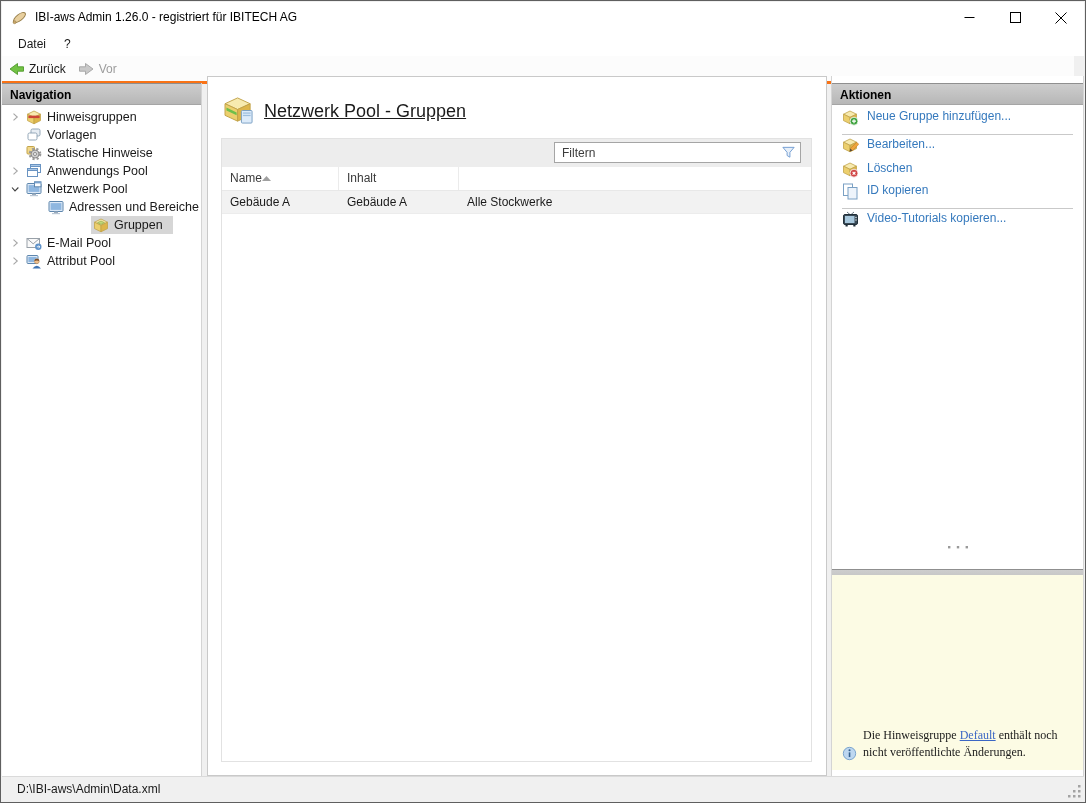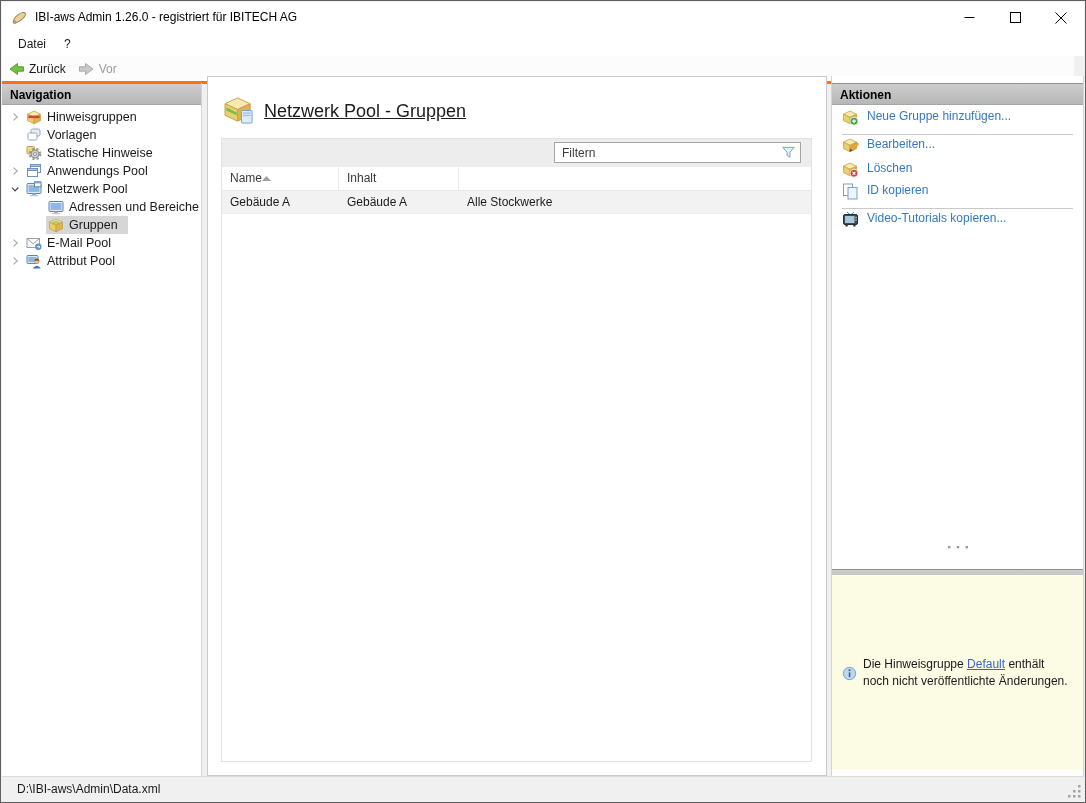--- a/index.html
+++ b/index.html
@@ -32,21 +32,21 @@
     border-top:1px solid #8f8f8f;border-bottom:1px solid #a5a5a5;box-sizing:border-box;}
 
   
   .nav-panel{position:absolute;left:1px;top:82px;width:200px;bottom:26px;background:#fff;
              border-right:1px solid #d4d4d4;box-sizing:border-box;}
   .tree{padding-top:3px;}
   .tree-row{display:flex;align-items:center;height:18px;}
   .twisty{width:18px;margin-left:4px;display:flex;align-items:center;justify-content:center;flex:0 0 auto;}
   .lvl1 .twisty{width:40px;}
   .row-content{display:flex;align-items:center;gap:5px;padding:1px 10px 1px 2px;}
-  .row-content.selected{background:#d6d6d6;}
+  .row-content.selected{background:#d6d6d6;margin-left:45px;}
   .ticon{width:16px;height:16px;flex:0 0 auto;}
   .tlabel{font-size:12.5px;white-space:nowrap;}
 
   
   .main-panel{position:absolute;left:206px;top:75px;width:620px;bottom:26px;background:#fff;
               border:1px solid #c9c9c9;box-sizing:border-box;}
   .page-title-icon{position:absolute;left:16px;top:19px;width:31px;height:29px;}
   .page-title{position:absolute;left:56px;top:24px;font-size:18px;color:#1b1b1b;text-decoration:underline;}
   .table-area{position:absolute;left:13px;right:14px;top:61px;bottom:13px;
               border:1px solid #e2e2e2;box-sizing:border-box;background:#fff;}
@@ -74,21 +74,21 @@
                border-left:1px solid #d4d4d4;border-right:1px solid #d4d4d4;box-sizing:border-box;}
   .actions-header{position:absolute;left:0;right:0;top:7px;}
   .action-row{position:absolute;left:0;right:0;height:22px;display:flex;gap:8px;
               padding-left:10px;cursor:pointer;}
   .action-row .alabel{color:#3579bd;font-size:12px;}
   .aicon{width:17px;height:17px;flex:0 0 auto;}
   .sep{position:absolute;left:10px;right:10px;height:1px;background:#c9c9c9;}
   .grip-row{position:absolute;left:0;right:0;top:466px;height:9px;display:flex;align-items:center;justify-content:center;}
   .info-header{position:absolute;left:0;right:0;top:477px;margin-top:16px;}
   .info-box{position:absolute;left:0;right:0;top:499px;bottom:6px;background:#fcfbe4;
-            padding:9px 10px;box-sizing:border-box;display:flex;gap:6px;align-items:center;}
+            padding:9px 10px;box-sizing:border-box;display:flex;gap:6px;align-items:flex-end;font-family:Liberation Serif, serif;}
   .info-icon{width:15px;height:15px;flex:0 0 auto;margin-top:1px;}
   .info-text{font-size:12px;line-height:1.4;color:#1a1a1a;}
   .info-text a{color:#3b66c4;text-decoration:underline;}
 
   
   .statusbar{position:absolute;left:1px;right:1px;bottom:1px;height:25px;background:#f0f0f0;
              border-top:1px solid #dadada;box-sizing:border-box;}
   .status-text{position:absolute;left:15px;line-height:24px;font-size:12px;color:#1a1a1a;}
   .resize-grip{position:absolute;right:3px;bottom:3px;width:13px;height:13px;}
 </style>

